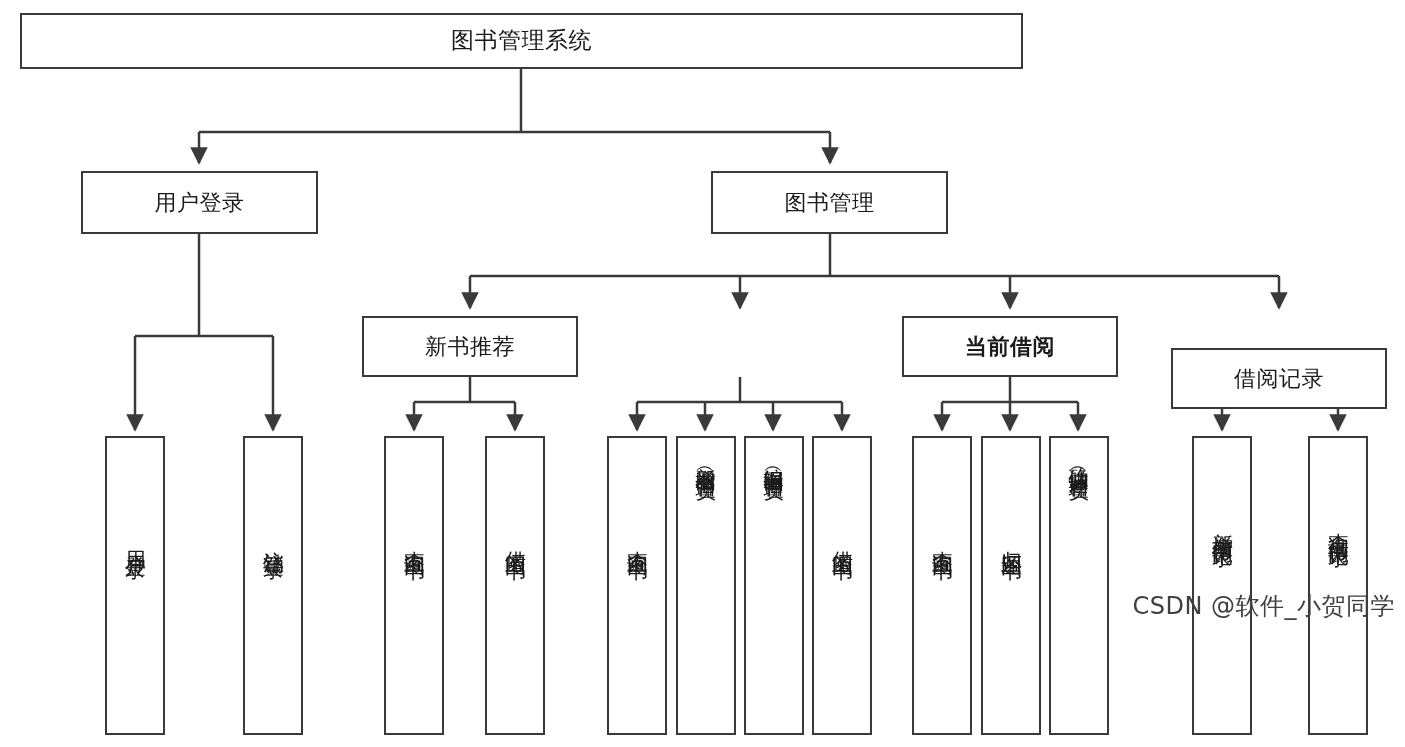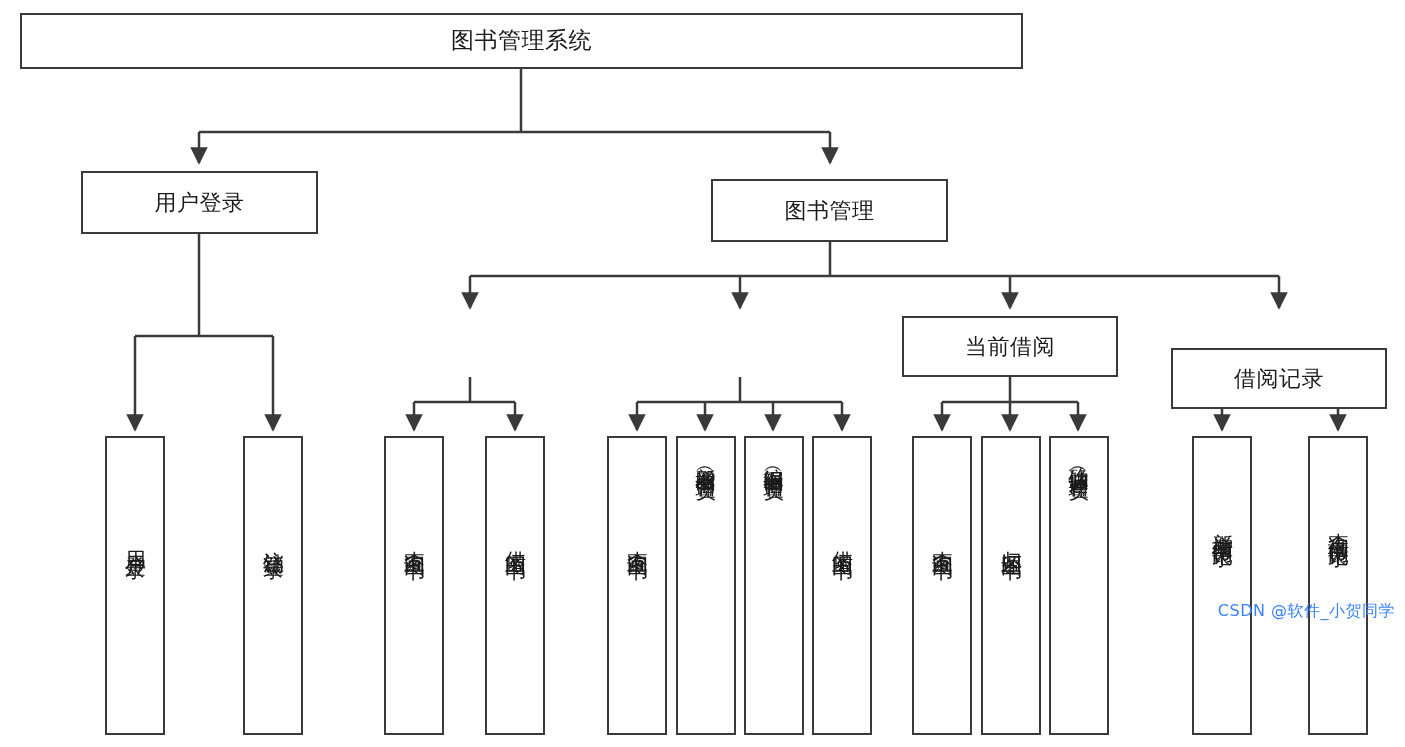--- a/index.html
+++ b/index.html
@@ -74,22 +74,22 @@
   .node.vert.mid-start {
     padding-top: 78px;
   }
   .node.vert.mid-start2 {
     padding-top: 96px;
   }
   #watermark {
     position: absolute;
     right: 10px;
     bottom: 6px;
-    font-size: 16px;
-    color: #3b82f6;
+    font-size: 24px;
+    color: #404040;
     letter-spacing: 0.5px;
     z-index: 3;
     white-space: nowrap;
   }
 </style>
 </head>
 <body>
 
 <div id="diagram-root">
 
@@ -143,25 +143,28 @@
     </g>
   </svg>
 
   <div class="node horiz root" style="left:20px; top:13px; width:1003px; height:56px;">
     <span class="node-label">图书管理系统</span>
   </div>
 
   <div class="node horiz" style="left:81px; top:171px; width:237px; height:63px;">
     <span class="node-label">用户登录</span>
   </div>
-  <div class="node horiz" style="left:711px; top:171px; width:237px; height:63px;margin-top:8px;">
+  <div class="node horiz" style="left:711px; top:171px; width:237px; height:63px;">
     <span class="node-label">图书管理</span>
   </div>
 
-  <div class="node horiz" style="left:902px; top:316px; width:216px; height:61px;">
+  <div class="node horiz" style="left:362px; top:316px; width:216px; height:61px;">
+    <span class="node-label">新书推荐</span>
+  </div>
+  <div class="node horiz" style="left:902px; top:316px; width:216px; height:61px;font-weight:bold;">
     <span class="node-label">当前借阅</span>
   </div>
   <div class="node horiz" style="left:1171px; top:316px; width:216px; height:61px;margin-top:32px;">
     <span class="node-label">借阅记录</span>
   </div>
 
   <div class="node vert mid-start2" style="left:105px; top:436px; width:60px; height:299px;">
     <span class="node-label">用户登录</span>
   </div>
   <div class="node vert mid-start2" style="left:243px; top:436px; width:60px; height:299px;">

